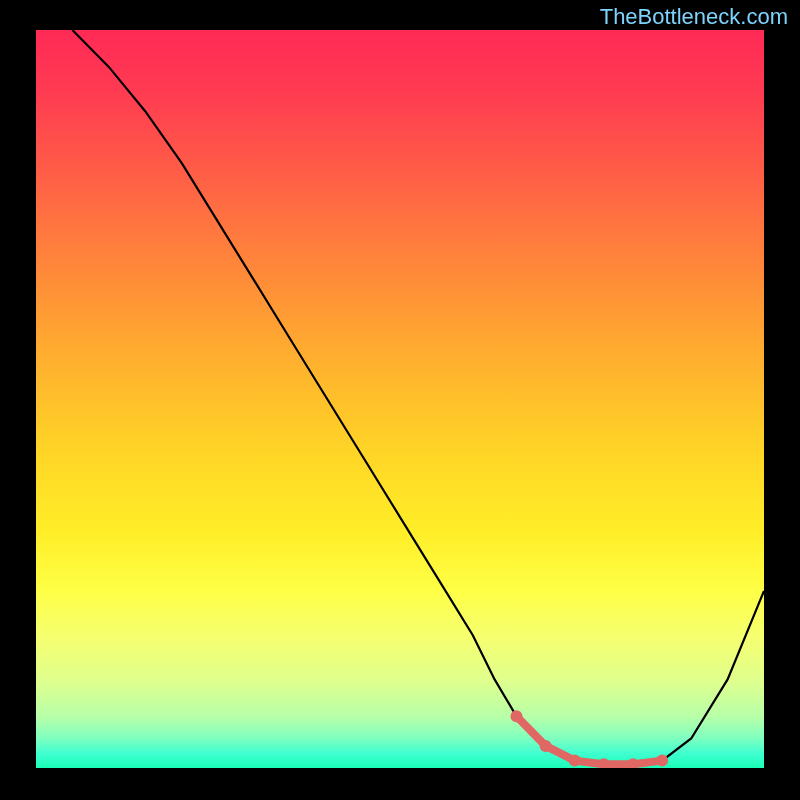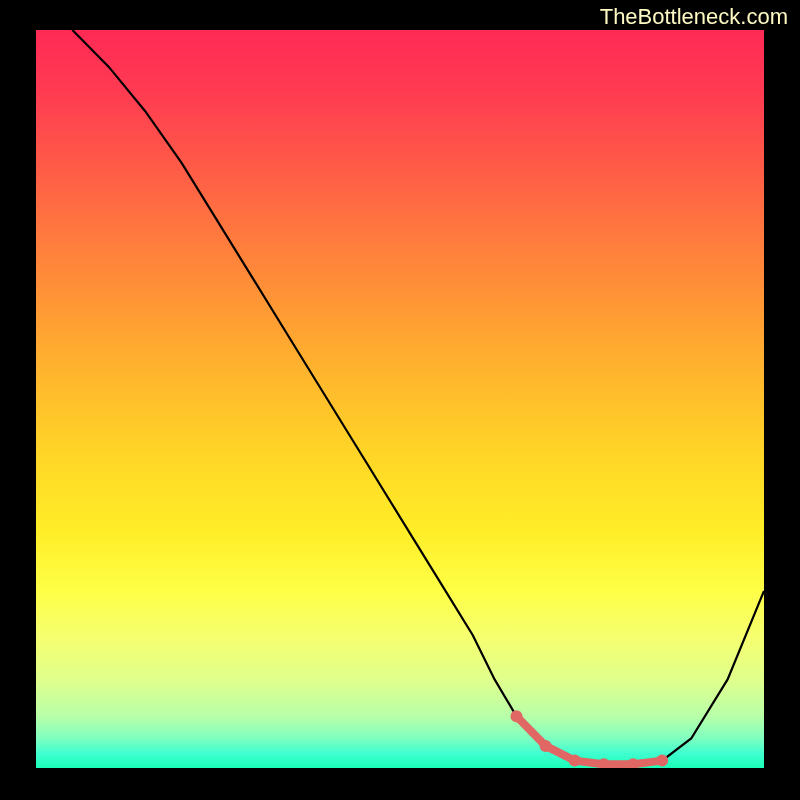--- a/index.html
+++ b/index.html
@@ -7,21 +7,21 @@
     width: 800px;
     height: 800px;
     background: #000;
     position: relative;
     font-family: Arial, sans-serif;
   }
   .watermark {
     position: absolute;
     top: 4px;
     right: 12px;
-    color: #fef9c3;
+    color: #7dd3fc;
     font-size: 22px;
     z-index: 10;
   }
   .plot-area {
     position: absolute;
     left: 36px;
     top: 30px;
     width: 728px;
     height: 738px;
   }

